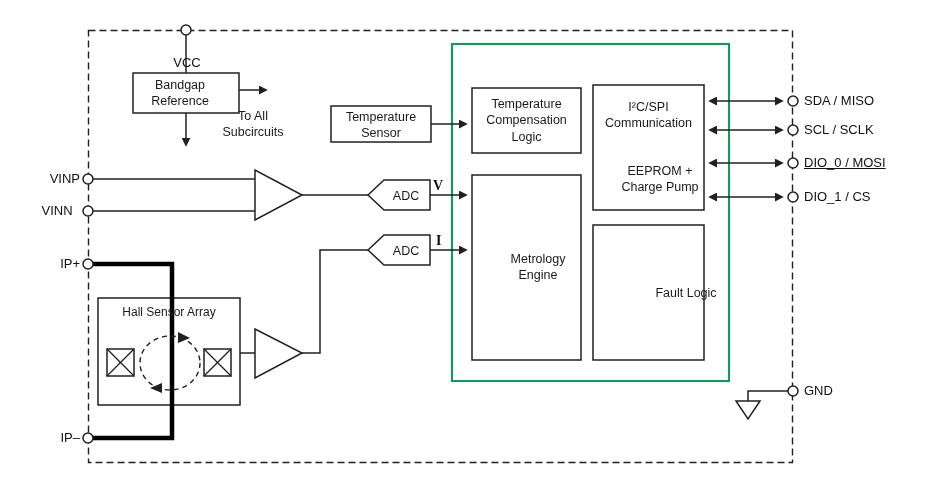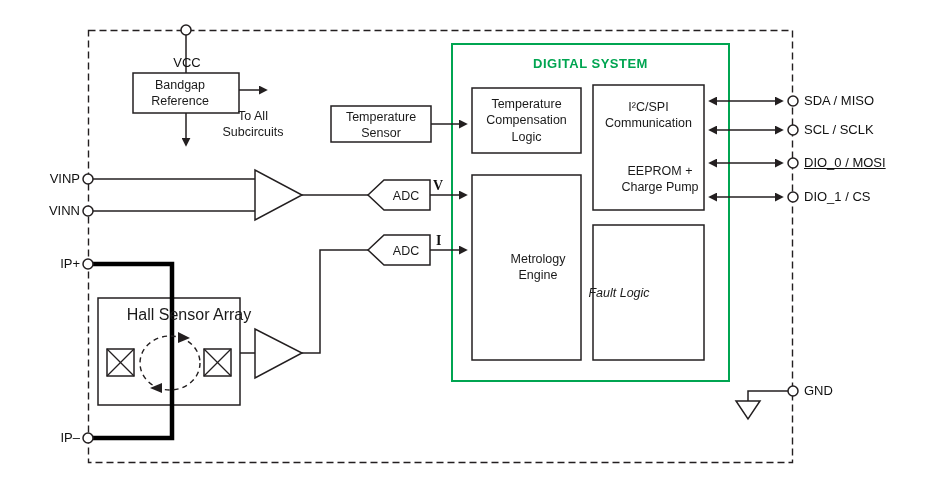--- a/index.html
+++ b/index.html
@@ -6,21 +6,21 @@
   #stage{position:relative;width:936px;height:489px;background:#fff;overflow:hidden;
          font-family:"Liberation Sans",sans-serif;}
   #wiring{position:absolute;left:0;top:0;}
   .lbl{position:absolute;font:12.5px/1.3 "Liberation Sans",sans-serif;color:#1a1a1a;
        text-align:center;white-space:pre-line;}
   .pin{position:absolute;font:13px/1.2 "Liberation Sans",sans-serif;color:#111;white-space:nowrap;}
   .pin.l{width:46px;text-align:right;}
   .sig{position:absolute;font:600 14px/1 "Liberation Serif",serif;color:#111;}
   .ds-title{position:absolute;left:452px;top:57px;width:277px;text-align:center;
             font:700 13px/1 "Liberation Sans",sans-serif;color:#00A551;letter-spacing:.5px;}
-  .small{font-size:16px;padding-left:20px;}
+  .small{font-size:12px;}
 </style>
 </head>
 <body>
 
 <div id="stage">
 
   <svg id="wiring" width="936" height="489" viewBox="0 0 936 489">
     <defs>
       <marker id="arw" viewBox="0 0 10 10" refX="8" refY="5" markerWidth="9" markerHeight="9" orient="auto-start-reverse" markerUnits="userSpaceOnUse">
         <path d="M0,0L10,5L0,10z" fill="#231F20"></path>
@@ -93,48 +93,47 @@
       <circle cx="88" cy="264" r="5"></circle>
       <circle cx="88" cy="438" r="5"></circle>
       <circle cx="793" cy="101" r="5"></circle>
       <circle cx="793" cy="130" r="5"></circle>
       <circle cx="793" cy="163" r="5"></circle>
       <circle cx="793" cy="197" r="5"></circle>
       <circle cx="793" cy="391" r="5"></circle>
     </g>
   </svg>
 
-  <div class="ds-title">DIGITAL SYSTEM</div>
 
   <div class="lbl" style="left:133px;top:77px;width:94px;">Bandgap
 Reference</div>
   <div class="lbl" style="left:207px;top:108px;width:92px;">To All
 Subcircuits</div>
   <div class="lbl" style="left:331px;top:109px;width:100px;">Temperature
 Sensor</div>
   <div class="lbl" style="left:472px;top:96px;width:109px;">Temperature
 Compensation
 Logic</div>
   <div class="lbl" style="left:593px;top:99px;width:111px;">I²C/SPI
 Communication</div>
   <div class="lbl" style="left:593px;top:163px;width:134px;">EEPROM +
 Charge Pump</div>
   <div class="lbl" style="left:472px;top:251px;width:132px;">Metrology
 Engine</div>
-  <div class="lbl" style="left:558px;top:285px;width:122px;font-style:italic;">Fault Logic</div>
+  <div class="lbl" style="left:625px;top:285px;width:122px;">Fault Logic</div>
   <div class="lbl small" style="left:98px;top:305px;width:142px;">Hall Sensor Array</div>
   <div class="lbl" style="left:382px;top:188px;width:48px;">ADC</div>
   <div class="lbl" style="left:382px;top:243px;width:48px;">ADC</div>
 
   <div class="sig" style="left:433px;top:179px;">V</div>
   <div class="sig" style="left:436px;top:234px;">I</div>
 
   <div class="pin" style="left:165px;top:8px;width:44px;text-align:center;margin-top:47px;">VCC</div>
   <div class="pin l" style="left:34px;top:171px;">VINP</div>
-  <div class="pin l" style="left:34px;top:203px;">VINN</div>
+  <div class="pin l" style="left:34px;top:203px;text-align:center;">VINN</div>
   <div class="pin l" style="left:34px;top:256px;">IP+</div>
   <div class="pin l" style="left:34px;top:430px;">IP–</div>
   <div class="pin" style="left:804px;top:93px;">SDA / MISO</div>
   <div class="pin" style="left:804px;top:122px;">SCL / SCLK</div>
   <div class="pin" style="left:804px;top:155px;text-decoration:underline;">DIO_0 / MOSI</div>
   <div class="pin" style="left:804px;top:189px;">DIO_1 / CS</div>
   <div class="pin" style="left:804px;top:383px;">GND</div>
 
 </div>
 

